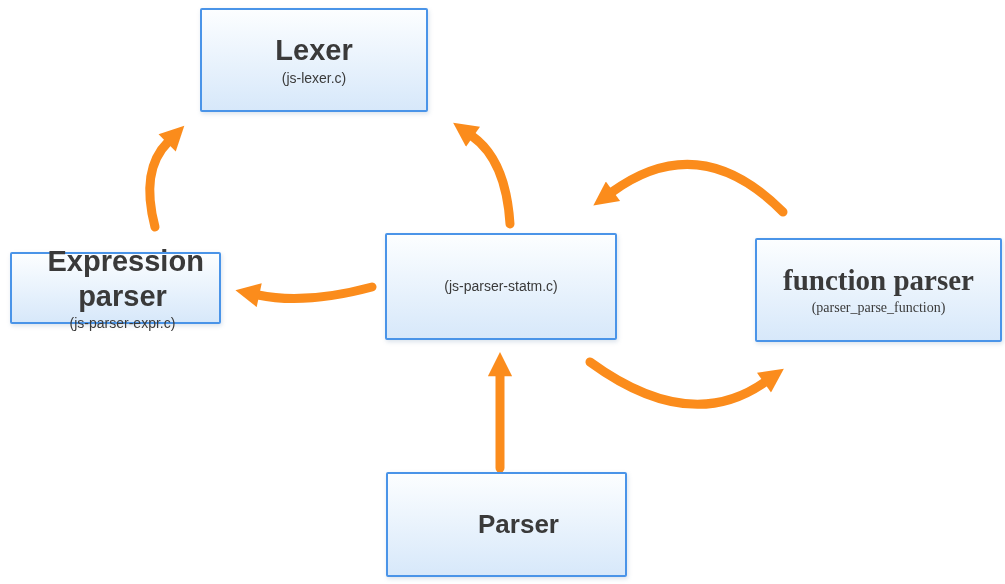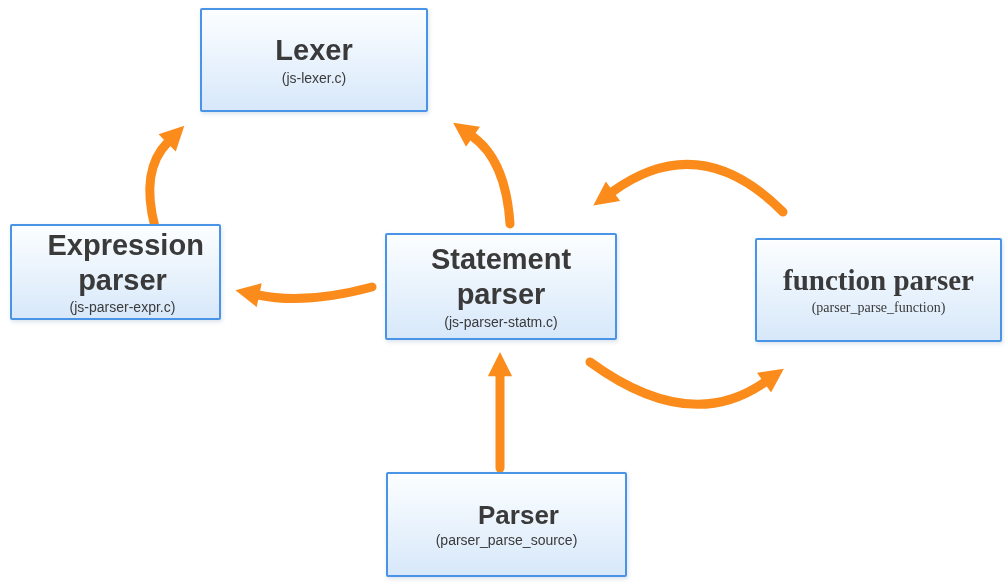--- a/index.html
+++ b/index.html
@@ -51,21 +51,21 @@
     font-size: 29px;
     font-weight: bold;
     line-height: 1.22;
   }
   .node-subtitle {
     font-size: 14px;
     line-height: 1.3;
     white-space: nowrap;
   }
   .node-lexer            { left: 200px; top: 8px;   width: 228px; height: 104px; }
-  .node-expression-parser{ left: 10px;  top: 224px; width: 211px; height: 96px; padding-left: 20px;  }
+  .node-expression-parser{ left: 10px;  top: 252px; width: 211px; height: 72px; padding-left: 20px;  }
   .node-statement-parser { left: 385px; top: 233px; width: 232px; height: 107px; }
   .node-function-parser  { left: 755px; top: 238px; width: 247px; height: 104px; font-family: Liberation Serif, serif; }
   .node-parser           { left: 386px; top: 472px; width: 241px; height: 105px; }
   .node-expression-parser .node-title { max-width: 150px; }
   .node-statement-parser  .node-title { max-width: 160px; }
   .node-parser .node-title { font-size: 26px; margin-left: 24px; }
 </style>
 </head>
 <body>
 
@@ -89,27 +89,25 @@
     <div class="node-title">Lexer</div>
     <div class="node-subtitle">(js-lexer.c)</div>
   </div>
 
   <div class="node node-expression-parser">
     <div class="node-title">Expression parser</div>
     <div class="node-subtitle">(js-parser-expr.c)</div>
   </div>
 
   <div class="node node-statement-parser">
-    <div class="node-title">Statement parser</div>
     <div class="node-subtitle">(js-parser-statm.c)</div>
   </div>
 
   <div class="node node-function-parser">
     <div class="node-title">function parser</div>
     <div class="node-subtitle">(parser_parse_function)</div>
   </div>
 
   <div class="node node-parser">
     <div class="node-title">Parser</div>
-    <div class="node-subtitle">(parser_parse_source)</div>
   </div>
 
 </div>
 
 </body></html>

